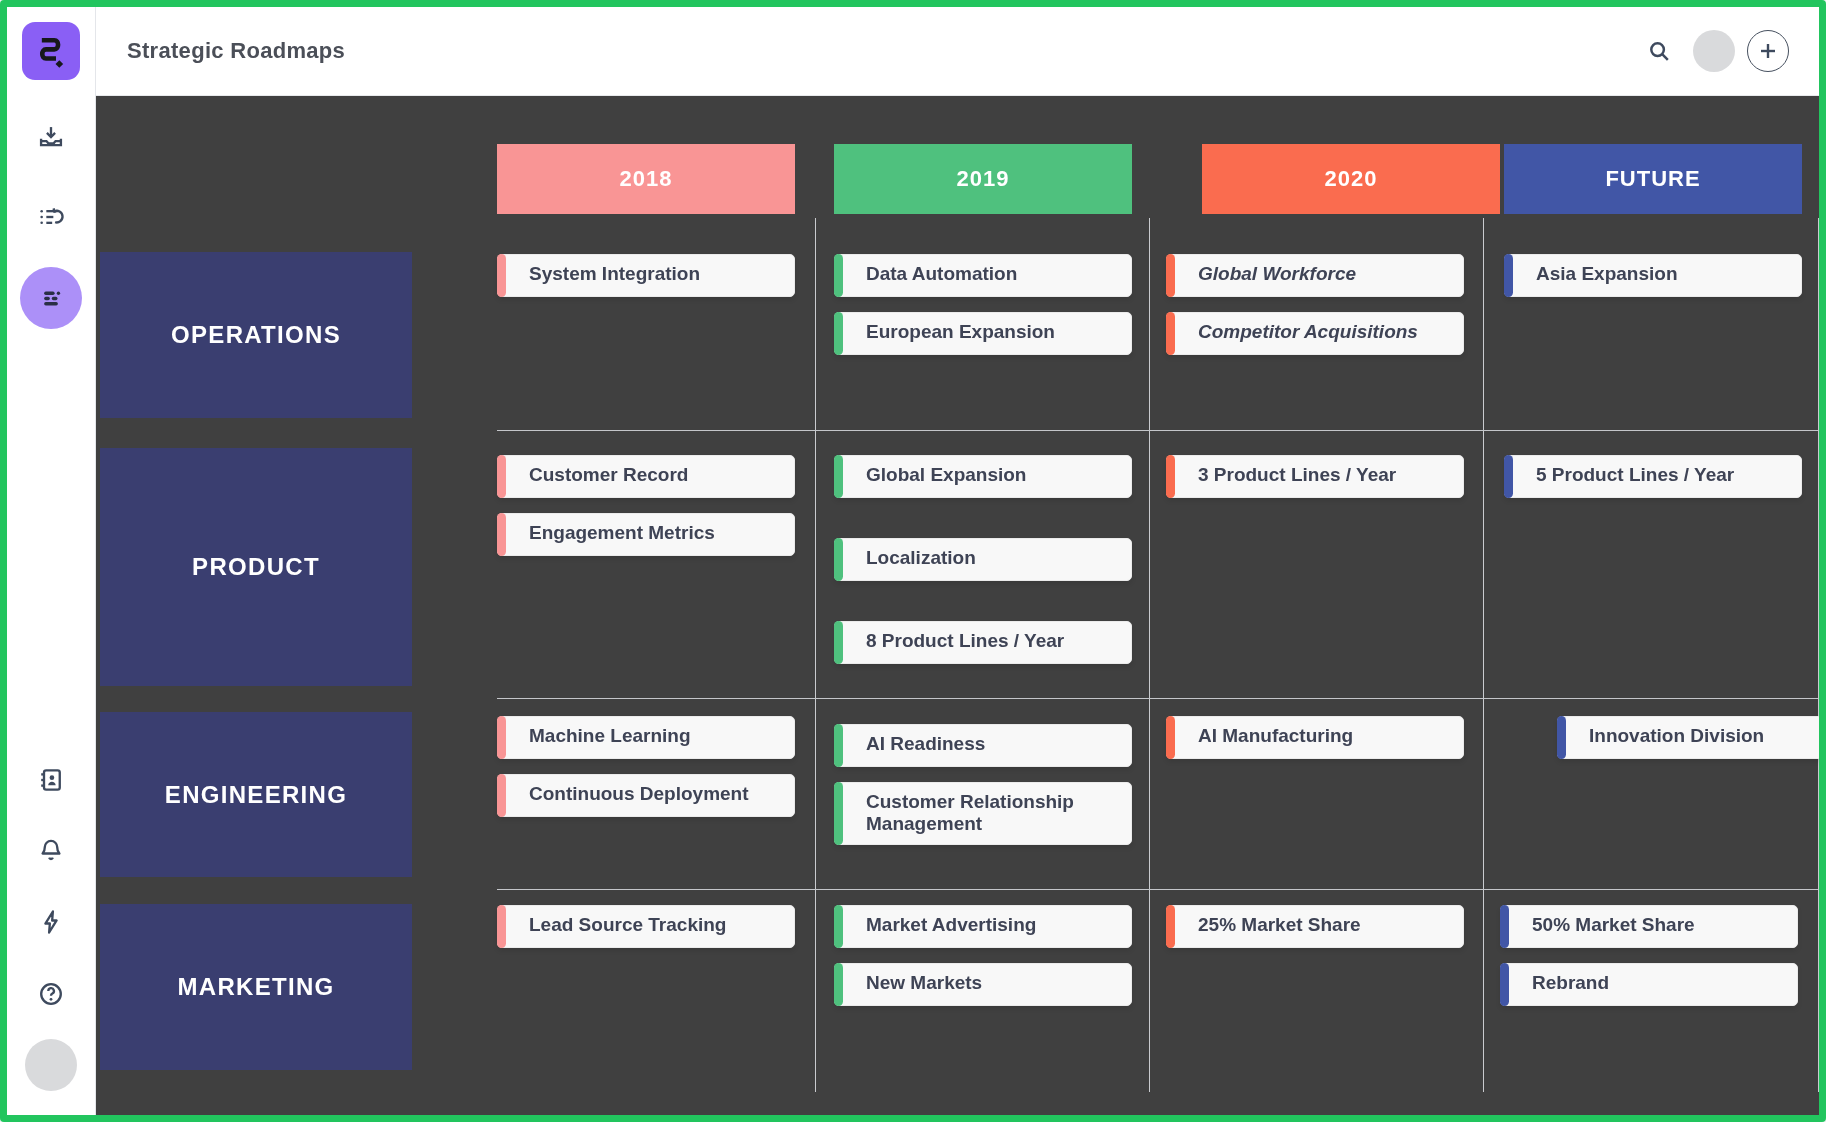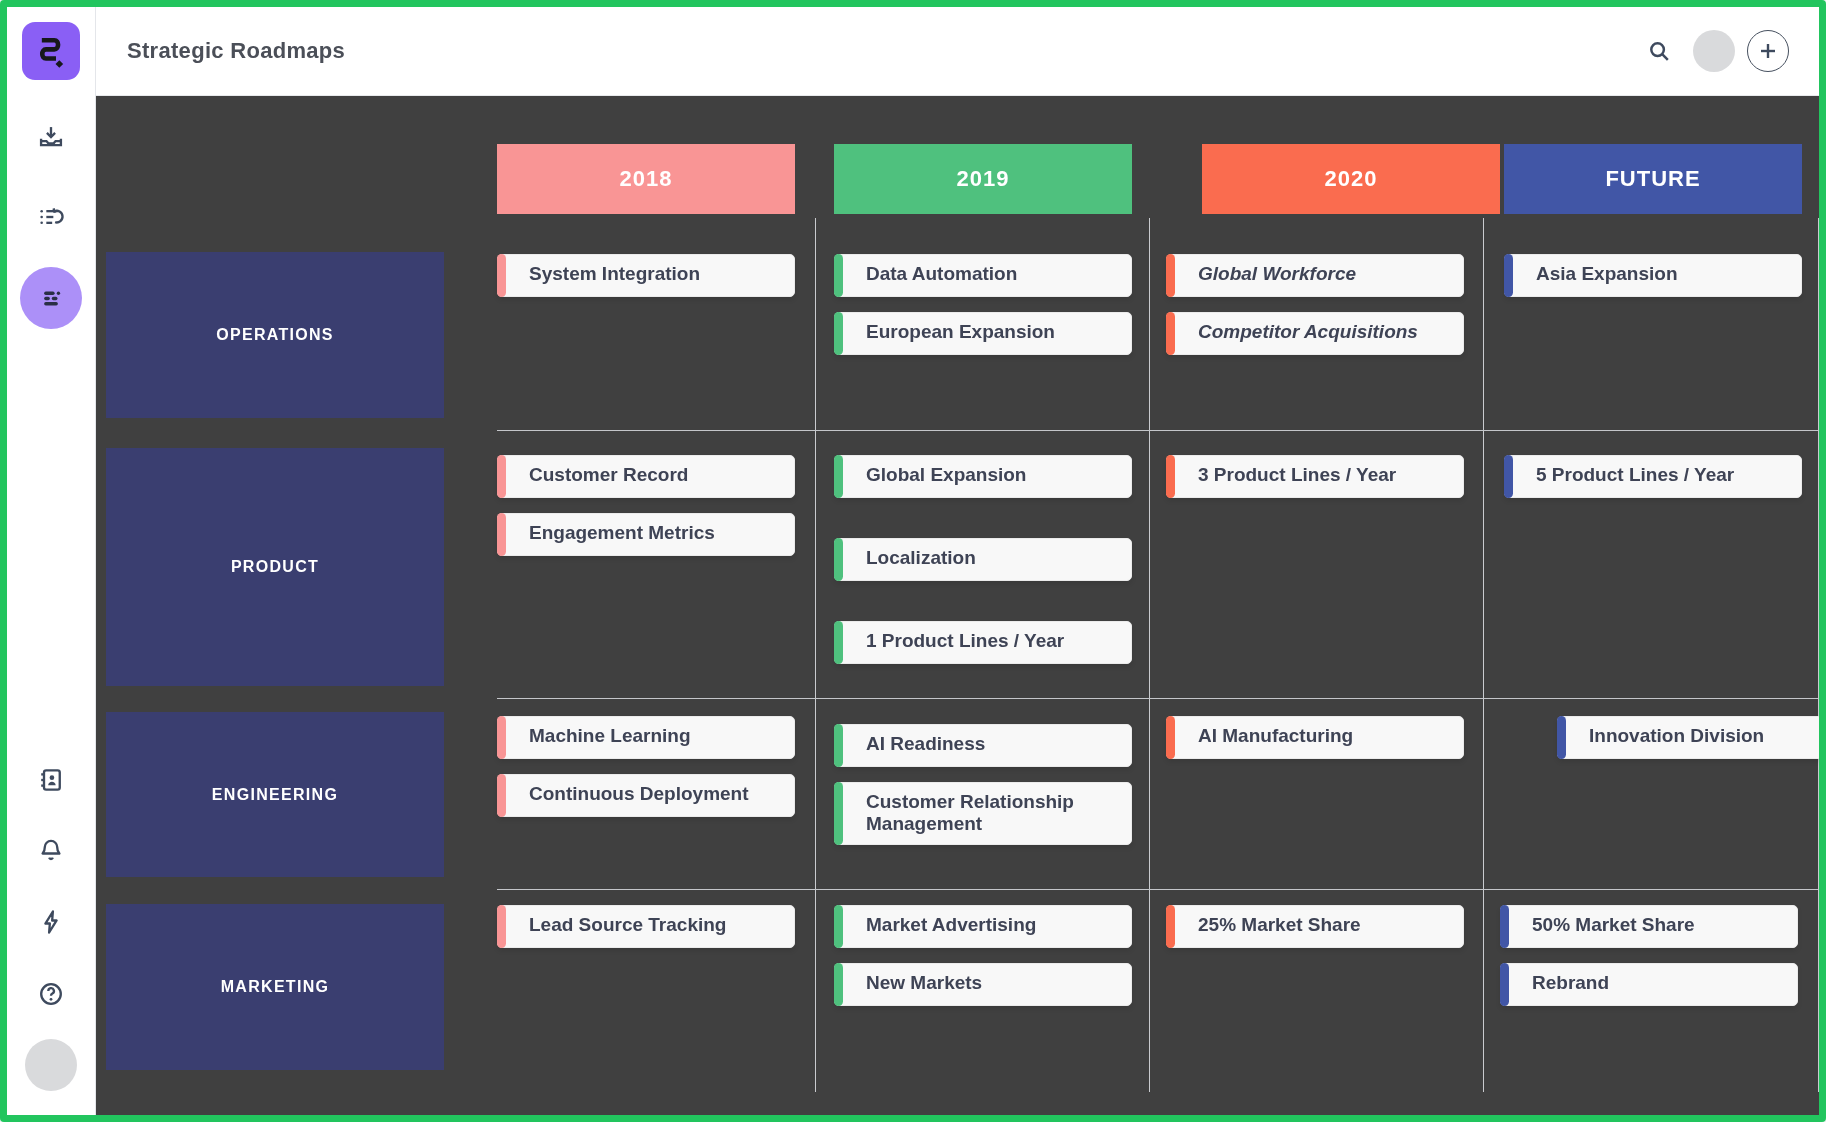--- a/index.html
+++ b/index.html
@@ -32,22 +32,22 @@
   .search-btn { background:none; border:none; cursor:pointer; color:#3e4a5e; display:flex;
                 align-items:center; margin-right:8px; }
 
   
   .board { position:relative; flex:1; background:#404040; }
   .vline { position:absolute; top:122px; height:874px; width:1px; background:#c9cbcf; }
   .hline { position:absolute; left:401px; width:1321px; height:1px; background:#c4c6ca; }
   .colhead { position:absolute; top:48px; width:298px; height:70px; background:var(--accent);
              display:flex; align-items:center; justify-content:center; color:#fff;
              font-size:22px; font-weight:700; letter-spacing:1px; cursor:pointer; }
-  .rowhead { position:absolute; left:10px; width:338px; background:#3a3e70; color:#fff;
-             display:flex; align-items:center; justify-content:center; font-size:16px;
+  .rowhead { position:absolute; left:4px; width:312px; background:#3a3e70; color:#fff;
+             display:flex; align-items:center; justify-content:center; font-size:24px;
              font-weight:700; letter-spacing:1.3px; cursor:pointer; }
   .cell { position:absolute; width:298px; display:flex; flex-direction:column; gap:15px; }
   .card { position:relative; width:298px; min-height:43px; background:#f8f8f8;
           border:1px solid #ebebeb; border-radius:5px; box-shadow:0 3px 5px rgba(0,0,0,.10);
           display:flex; padding:8px 14px 8px 31px;
           font-size:19px; font-weight:600; color:#3e4355; line-height:1.18; cursor:pointer; }
   .card::before { content:""; position:absolute; left:-1px; top:-1px; bottom:-1px; width:9px;
                   border-radius:5px; background:var(--accent); }
 </style>
 </head>
@@ -209,21 +209,21 @@
           </div>
       </div>
       <div class="cell" style="left: 738px; top: 359px; gap: 40px; --accent: #4fc17e;">
         <div class="card">
             <span>Global Expansion</span>
           </div>
         <div class="card">
             <span>Localization</span>
           </div>
         <div class="card">
-            <span>1 Product Lines / Year</span>
+            <span>8 Product Lines / Year</span>
           </div>
       </div>
       <div class="cell" style="left: 1070px; top: 359px; --accent: #fa6c4f;">
         <div class="card">
             <span>3 Product Lines / Year</span>
           </div>
       </div>
       <div class="cell" style="left: 1408px; top: 359px; --accent: #4156a6;">
         <div class="card">
             <span>5 Product Lines / Year</span>

